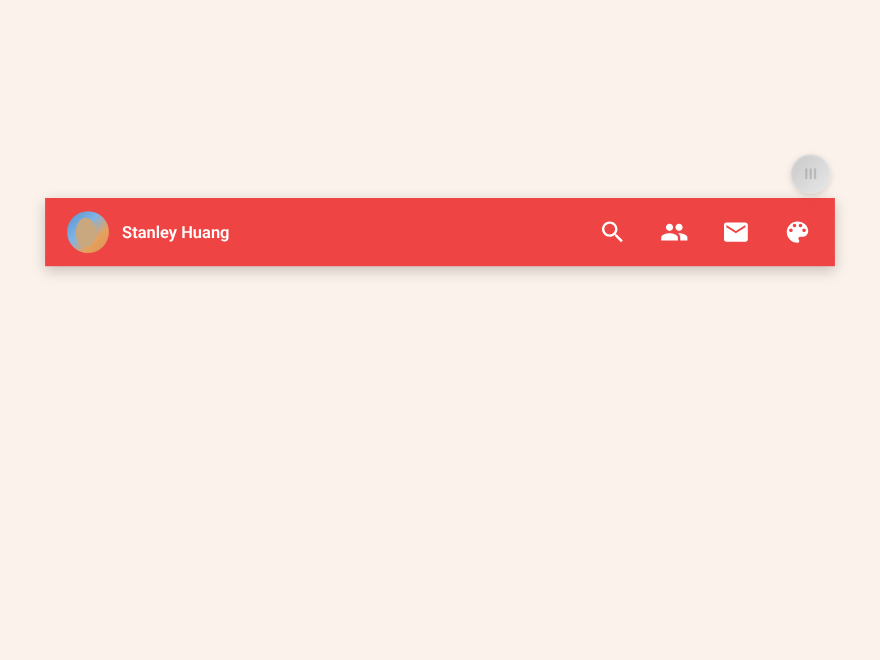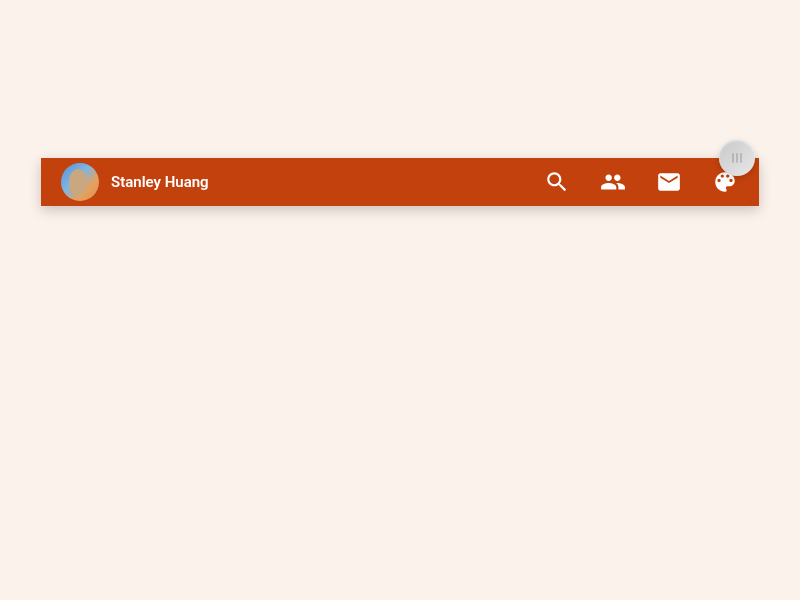--- a/index.html
+++ b/index.html
@@ -34,25 +34,25 @@
       gap: 2px;
     }
     .drag-handle-grip span {
       width: 2px;
       height: 10px;
       background: rgba(0,0,0,0.15);
       border-radius: 1px;
     }
     .navbar {
       position: absolute;
-      top: 158px;
+      top: 180px;
       left: 41px;
       right: 41px;
-      height: 48px;
-      background: #c2410c;
+      height: 62px;
+      background: #ef4444;
       display: flex;
       align-items: center;
       justify-content: space-between;
       padding: 0 20px;
       box-shadow: 0 4px 12px rgba(0,0,0,0.2);
     }
     .navbar-left {
       display: flex;
       align-items: center;
       gap: 12px;

